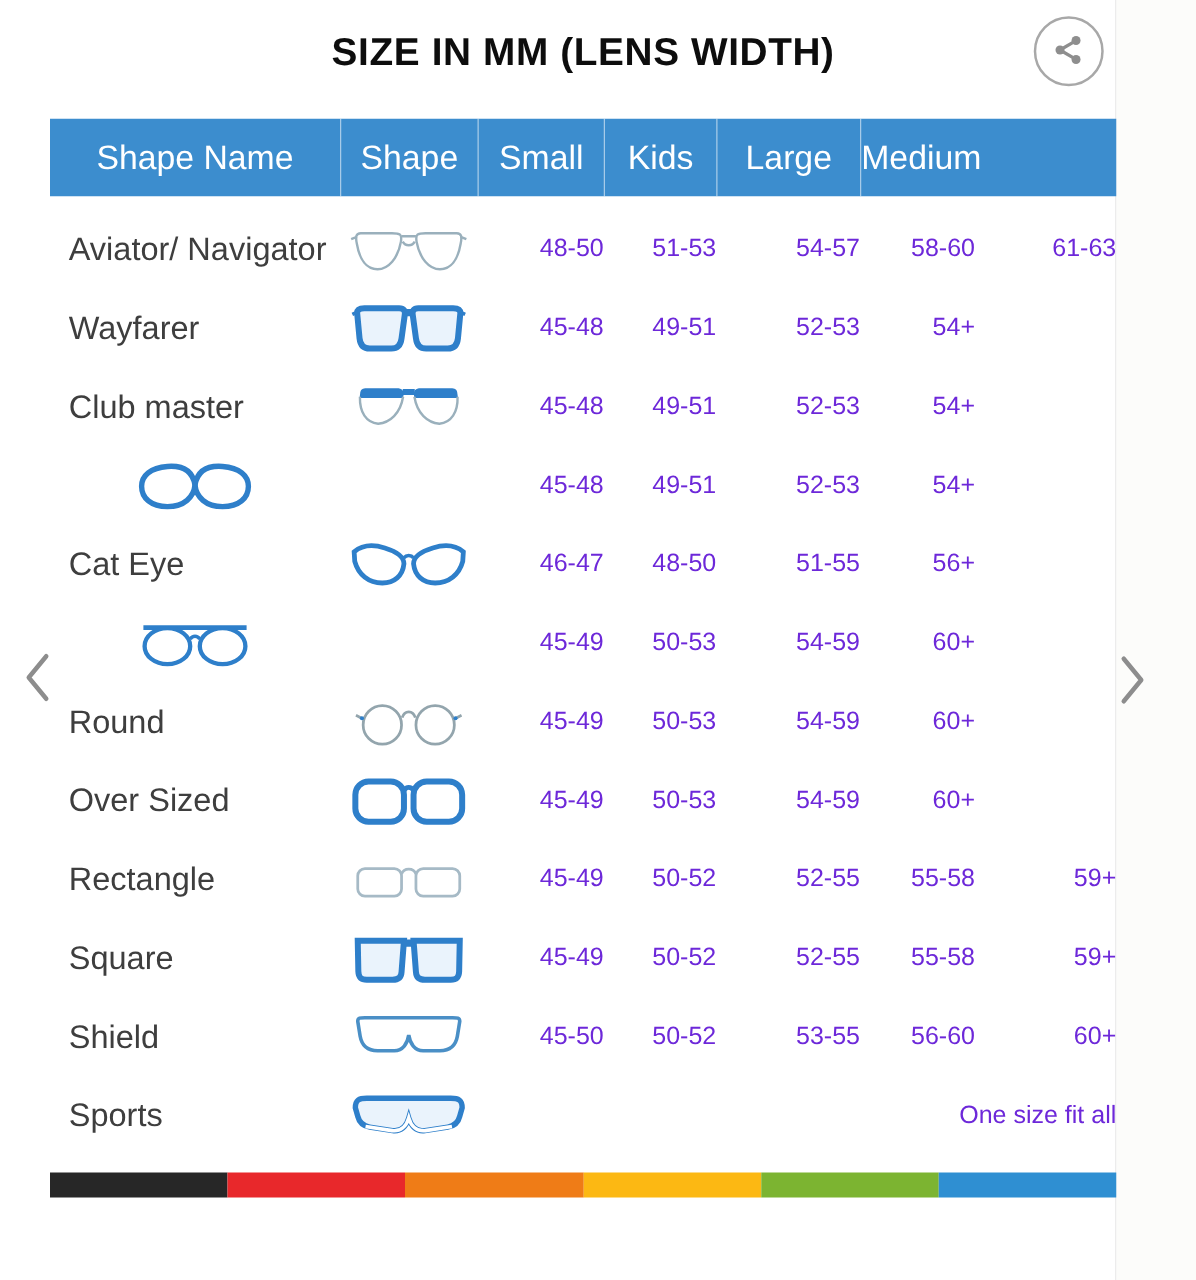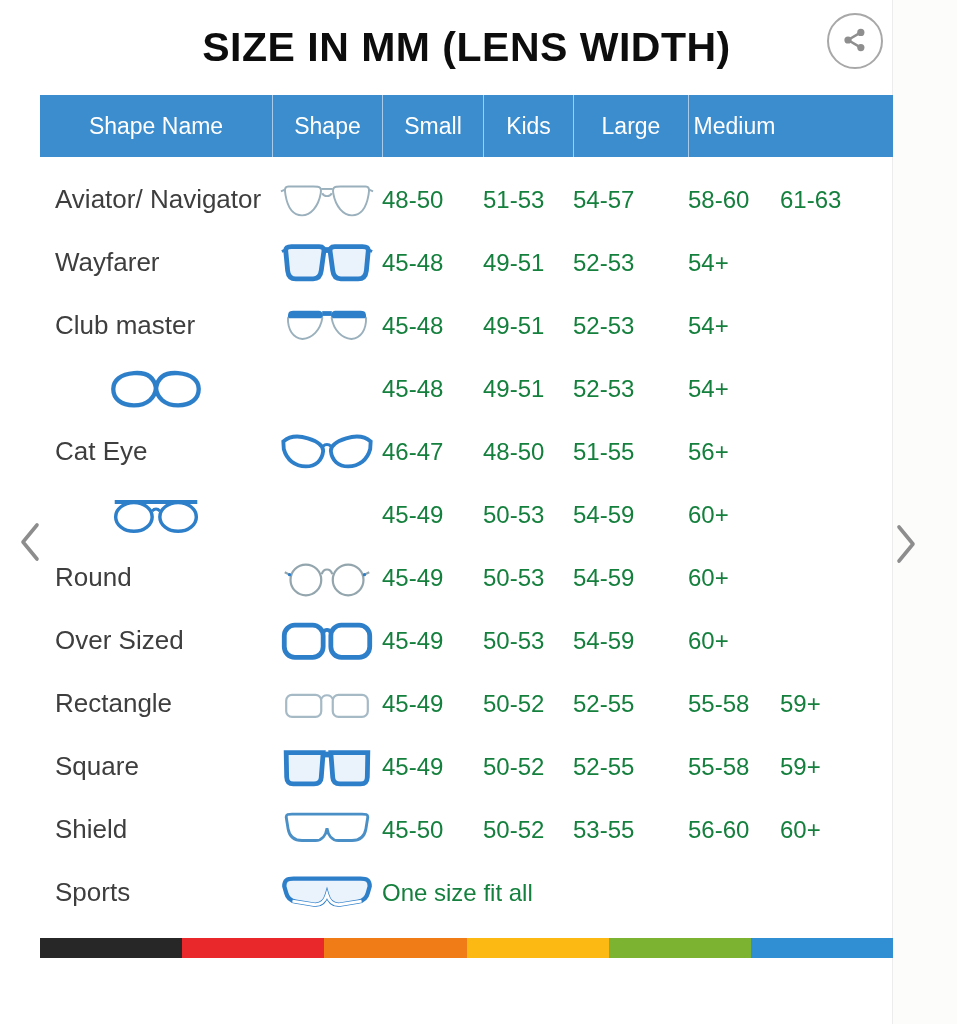--- a/index.html
+++ b/index.html
@@ -1,37 +1,37 @@
 <!DOCTYPE html>
 <html style="--header-bg: #3c8dce;"><head>
 <meta charset="utf-8">
 <style>
   html,body{margin:0;padding:0;background:#fff;}
   .stage{position:relative;width:957px;height:1024px;background:#fff;overflow:hidden;
          font-family:"Liberation Sans",sans-serif;color:#3e3e3e;}
   .gutter{position:absolute;left:893px;top:0;width:64px;height:1024px;background:#fcfcfa;}
   .slide-divider{position:absolute;left:892px;top:0;width:1px;height:1024px;background:#ececec;}
   .page-title{position:absolute;left:40px;top:24px;width:853px;text-align:center;
-              font-size:41px;font-weight:bold;color:#0d0d0d;letter-spacing:.5px;}
+              font-size:31px;font-weight:bold;color:#0d0d0d;letter-spacing:.5px;}
   .share-btn{position:absolute;left:827px;top:13px;width:56px;height:56px;border:2px solid #a8a8a8;
              border-radius:50%;background:#fff;display:flex;align-items:center;justify-content:center;
              box-sizing:border-box;cursor:pointer;}
   .table{position:absolute;left:40px;top:95px;width:853px;}
   .grid-row{display:grid;grid-template-columns:232px 110px 101px 90px 115px 92px 113px;align-items:center;}
   .thead{background:var(--header-bg,#3c8dce);height:62px;}
-  .hcell{color:#fff;font-size:23px;text-align:center;line-height:62px;height:62px;
+  .hcell{color:#fff;font-size:27px;text-align:center;line-height:62px;height:62px;
          border-left:1px solid rgba(255,255,255,.55);}
   .hcell.h0{border-left:none;}
   .tbody{margin-top:11px;}
   .trow{height:63px;}
   .row-name{font-size:26px;color:#3e3e3e;padding-left:15px;text-align:left;}
   .row-icon{display:flex;align-items:center;justify-content:center;}
   .row-icon svg{display:block;}
   .row-sizes{display:contents;}
-  .size-cell{font-size:24px;color:#15803d;text-align:left;}
+  .size-cell{font-size:20px;color:#6d28d9;text-align:right;}
   .size-cell.c0{grid-column:3;} .size-cell.c1{grid-column:4;} .size-cell.c2{grid-column:5;}
   .size-cell.c3{grid-column:6;} .size-cell.c4{grid-column:7;}
   .size-cell.span-all{grid-column:3 / 8;}
   .color-bar{position:absolute;left:40px;top:938px;width:853px;height:20px;display:flex;}
   .bar-seg{flex:1;height:100%;}
   .chevron{position:absolute;width:34px;height:48px;display:flex;align-items:center;
            justify-content:center;cursor:pointer;background:transparent;border:none;padding:0;}
   .chevron-left{left:13px;top:519px;}
   .chevron-right{left:889px;top:521px;}
 </style>

